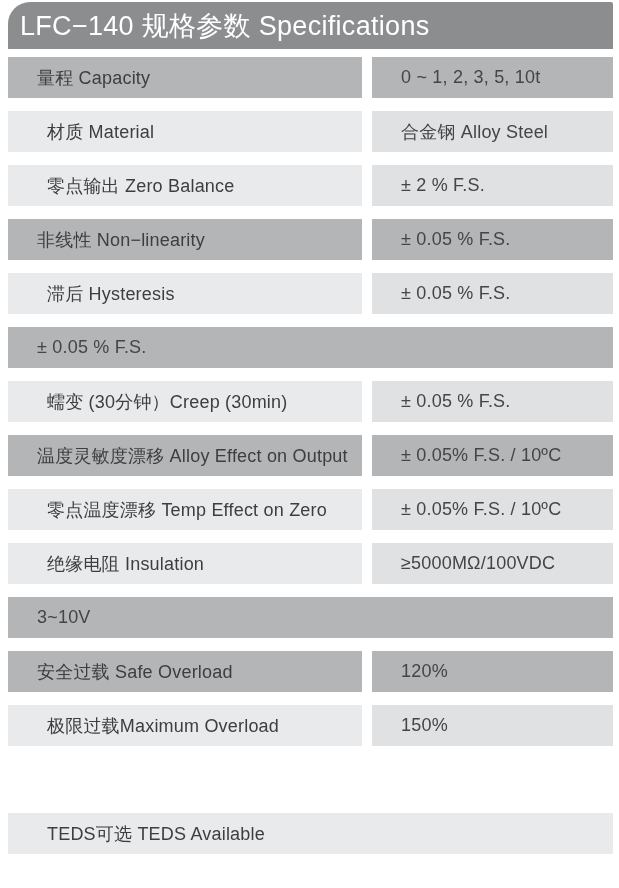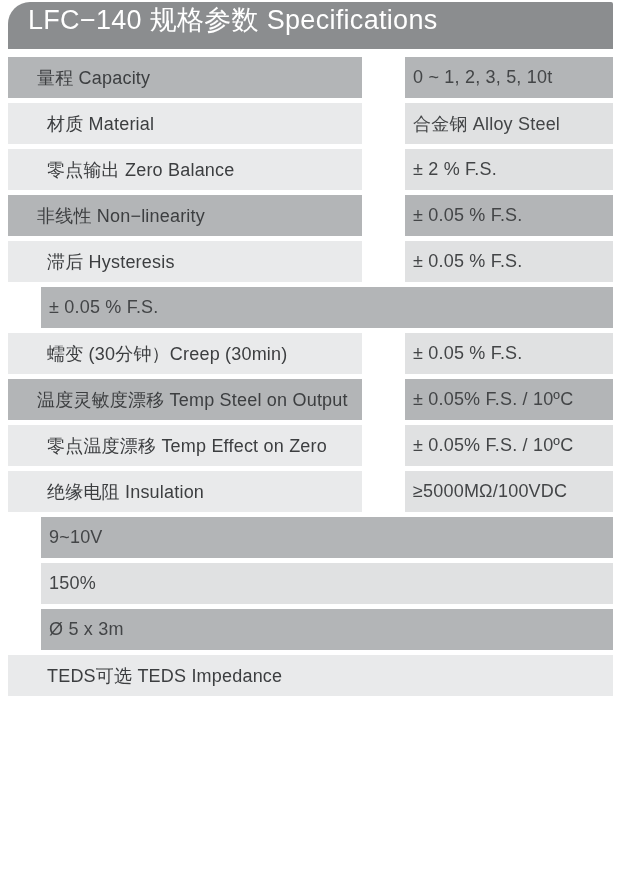--- a/index.html
+++ b/index.html
@@ -18,36 +18,37 @@
   .header {
     position: absolute;
     left: 8px;
     top: 2px;
     width: 605px;
     height: 47px;
     box-sizing: border-box;
     background: var(--header-bg, #8b8d8f);
     border-radius: 22px 2px 0 0;
     display: flex;
-    padding-left: 20px;
+    align-items: center;
+    padding-left: 12px;
   }
   .header .title {
     color: var(--header-fg, #ffffff);
     font-size: 27px;
     letter-spacing: 0.3px;
     white-space: nowrap;
   }
   .rows {
     position: absolute;
     left: 8px;
     top: 57px;
     width: 605px;
     display: flex;
     flex-direction: column;
-    gap: 5px;
+    gap: 13px;
   }
   .row {
     display: flex;
     gap: 10px;
     height: 41px;
     flex: none;
   }
   .cell {
     display: flex;
     align-items: center;
@@ -58,25 +59,24 @@
   .cell.label {
     width: 354px;
     flex: none;
     padding-left: 29px;
     font-size: 18px;
     color: var(--label-fg, #3c3e40);
     letter-spacing: 0.2px;
   }
   .cell.value {
     flex: 1;
-    padding-left: 8px;
+    padding-left: 29px;
     font-size: 18px;
     color: var(--value-fg, #434547);
     letter-spacing: 0.2px;
-    margin-left: 33px;
   }
   .row.dark .cell.label,
   .row.dark .cell.value { background: var(--row-dark-bg, #b3b5b7); }
   .row.light .cell.label { background: var(--row-light-label-bg, #e9eaeb); padding-left: 39px; }
   .row.light .cell.value { background: var(--row-light-value-bg, #e0e1e2); }
   .row.full .cell.label { width: 100%; }
 </style>
 </head>
 <body>
 
@@ -106,37 +106,41 @@
         <div class="cell value">± 0.05 % F.S.</div>
       </div>
       <div class="row dark">
         <div class="cell value">± 0.05 % F.S.</div>
       </div>
       <div class="row light">
         <div class="cell label">蠕变 (30分钟）Creep (30min)</div>
         <div class="cell value">± 0.05 % F.S.</div>
       </div>
       <div class="row dark">
-        <div class="cell label">温度灵敏度漂移 Temp Steel on Output</div>
+        <div class="cell label">温度灵敏度漂移 Alloy Effect on Output</div>
         <div class="cell value">± 0.05% F.S. / 10ºC</div>
       </div>
       <div class="row light">
         <div class="cell label">零点温度漂移 Temp Effect on Zero</div>
         <div class="cell value">± 0.05% F.S. / 10ºC</div>
       </div>
       <div class="row light">
         <div class="cell label">绝缘电阻 Insulation</div>
         <div class="cell value">≥5000MΩ/100VDC</div>
       </div>
       <div class="row dark">
-        <div class="cell value">9~10V</div>
+        <div class="cell value">3~10V</div>
+      </div>
+      <div class="row dark">
+        <div class="cell label">安全过载 Safe Overload</div>
+        <div class="cell value">120%</div>
       </div>
       <div class="row light">
+        <div class="cell label">极限过载Maximum Overload</div>
         <div class="cell value">150%</div>
       </div>
       <div class="row dark">
-        <div class="cell value">Ø 5 x 3m</div>
       </div>
       <div class="row light full">
-        <div class="cell label">TEDS可选 TEDS Impedance</div>
+        <div class="cell label">TEDS可选 TEDS Available</div>
       </div>
     </div>
 </div>
 
 </body></html>

